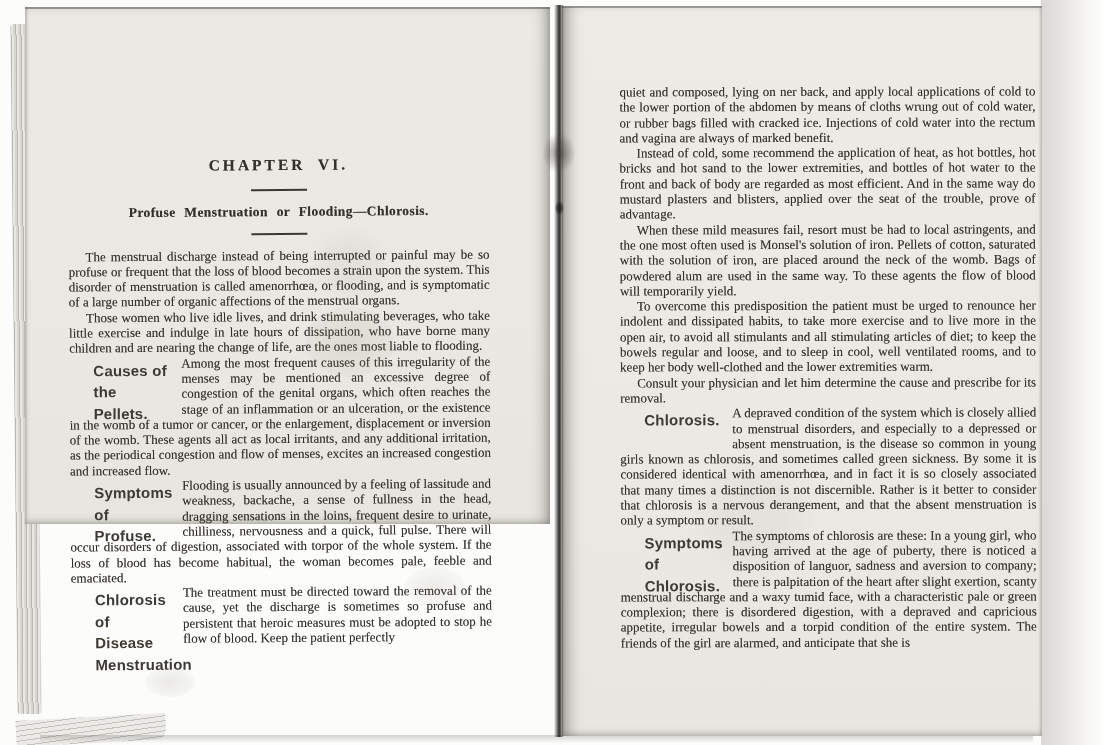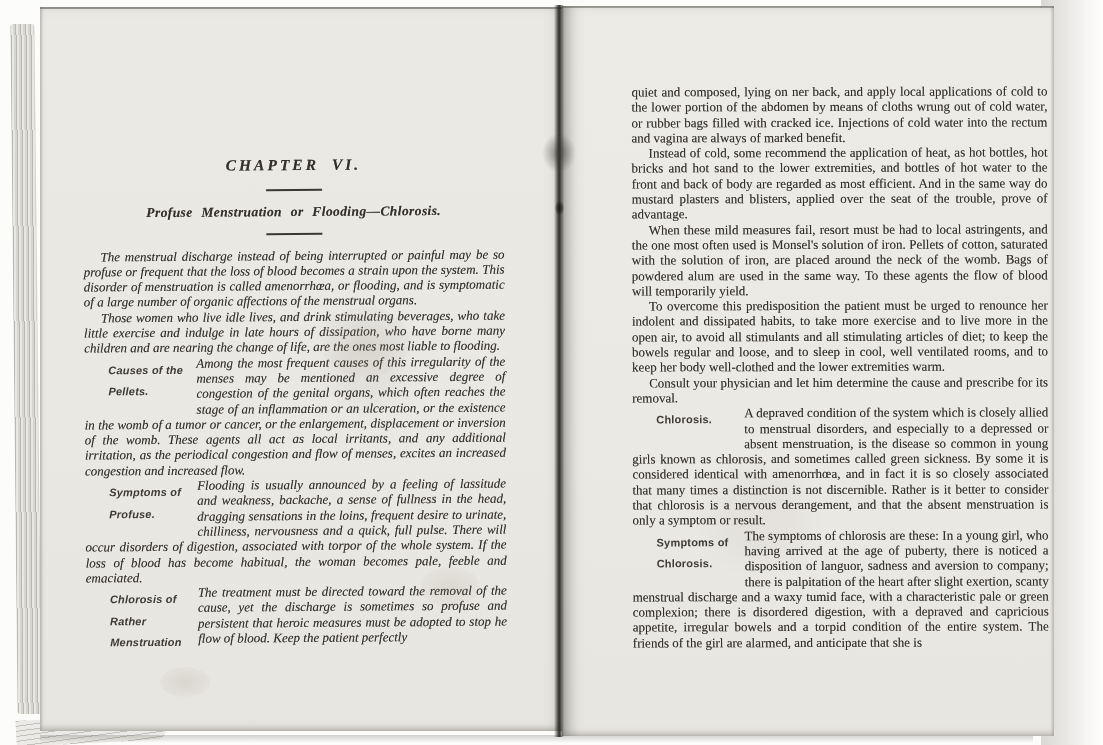--- a/index.html
+++ b/index.html
@@ -34,42 +34,40 @@
   .book-shadow{
     position:absolute;left:40px;right:70px;bottom:2px;height:8px;
     background:linear-gradient(180deg,rgba(110,110,104,0.30),rgba(110,110,104,0));
   }
 
   .page{
     position:absolute;
     color:#34312b;
   }
   .page-left{
-    left:40px;top:7px;width:525px;height:724px;
+    left:25px;top:7px;width:525px;height:517px;
     background:
       radial-gradient(circle at 62% 50%, rgba(190,186,176,0.16) 0 4%, rgba(190,186,176,0) 10%),
       linear-gradient(180deg,#eae9e4 0%,#e9e8e2 60%,#e7e5df 100%);
     box-shadow:
       inset 0 2px 0 rgba(90,88,82,0.55),
       inset 2px 0 2px rgba(140,138,130,0.35),
       inset -10px 0 16px -8px rgba(60,58,52,0.55),
       inset 0 -3px 5px rgba(130,128,120,0.35);
-    font-style: italic;
   }
   .page-right{
     left:562px;top:6px;width:480px;height:730px;
     background:
       radial-gradient(circle at 40% 70%, rgba(190,186,176,0.14) 0 5%, rgba(190,186,176,0) 11%),
       linear-gradient(180deg,#ecebe6 0%,#eae9e3 60%,#e8e6e0 100%);
     box-shadow:
       inset 0 2px 0 rgba(90,88,82,0.5),
       inset 12px 0 16px -8px rgba(60,58,52,0.55),
       inset -2px 0 2px rgba(150,148,140,0.4),
       inset 0 -3px 5px rgba(130,128,120,0.3);
-    padding-left: 12px;
   }
   
   .gutter{
     position:absolute;left:554px;top:5px;width:10px;height:732px;
     background:linear-gradient(90deg,rgba(50,48,44,0) 0%,rgba(40,38,34,0.85) 45%,rgba(40,38,34,0.9) 58%,rgba(50,48,44,0) 100%);
   }
   .gutter-smudge{
     position:absolute;left:-12px;top:128px;width:34px;height:40px;
     background:radial-gradient(ellipse at center,rgba(55,52,48,0.55) 0%,rgba(55,52,48,0) 70%);
   }
@@ -107,21 +105,21 @@
   .rule2{margin-top:13px;}
 
   p.para{margin:0;}
   p.first{margin-top:13px;}
   .indent{text-indent:17px;}
 
   .sect{clear:left;margin:0;}
   .sidehead{
     float:left;width:112px;
     font-family:"Liberation Sans", sans-serif;
-    font-weight:bold;font-size:11px;line-height:21.5px;
+    font-weight:bold;font-size:15px;line-height:21.5px;
     color:#3d3a33;letter-spacing:0.2px;
     padding:4px 0 0 24px;box-sizing:border-box;
     text-align:left;text-shadow:none;
   }
   .shl{display:block;}
   .fl2{height:31px;}
   .fl3{height:46px;}
   .fl4{height:62px;}
 </style>
 </head>
@@ -155,21 +153,21 @@
       <div class="sect">
         <span class="sidehead fl3">
             <span class="shl">Symptoms of</span>
             <span class="shl">Profuse.</span>
           </span><span>Flooding is usually announced by a feeling of lassitude and weakness, backache, a sense of fullness in the head, dragging sensations in the loins, frequent desire to urinate, chilliness, nervousness and a quick, full pulse. There will occur disorders of digestion, associated with torpor of the whole system. If the loss of blood has become habitual, the woman becomes pale, feeble and emaciated.</span>
       </div>
 
       <div class="sect">
         <span class="sidehead fl4">
             <span class="shl">Chlorosis of</span>
-            <span class="shl">Rather</span>
+            <span class="shl">Disease</span>
             <span class="shl">Menstruation</span>
           </span><span>The treatment must be directed toward the removal of the cause, yet the discharge is sometimes so profuse and persistent that heroic measures must be adopted to stop he flow of blood. Keep the patient perfectly</span>
       </div>
 
     </div>
     <div class="stain s1"></div>
     <div class="stain s2"></div>
     <div class="stain s5"></div>
   </div>
 

